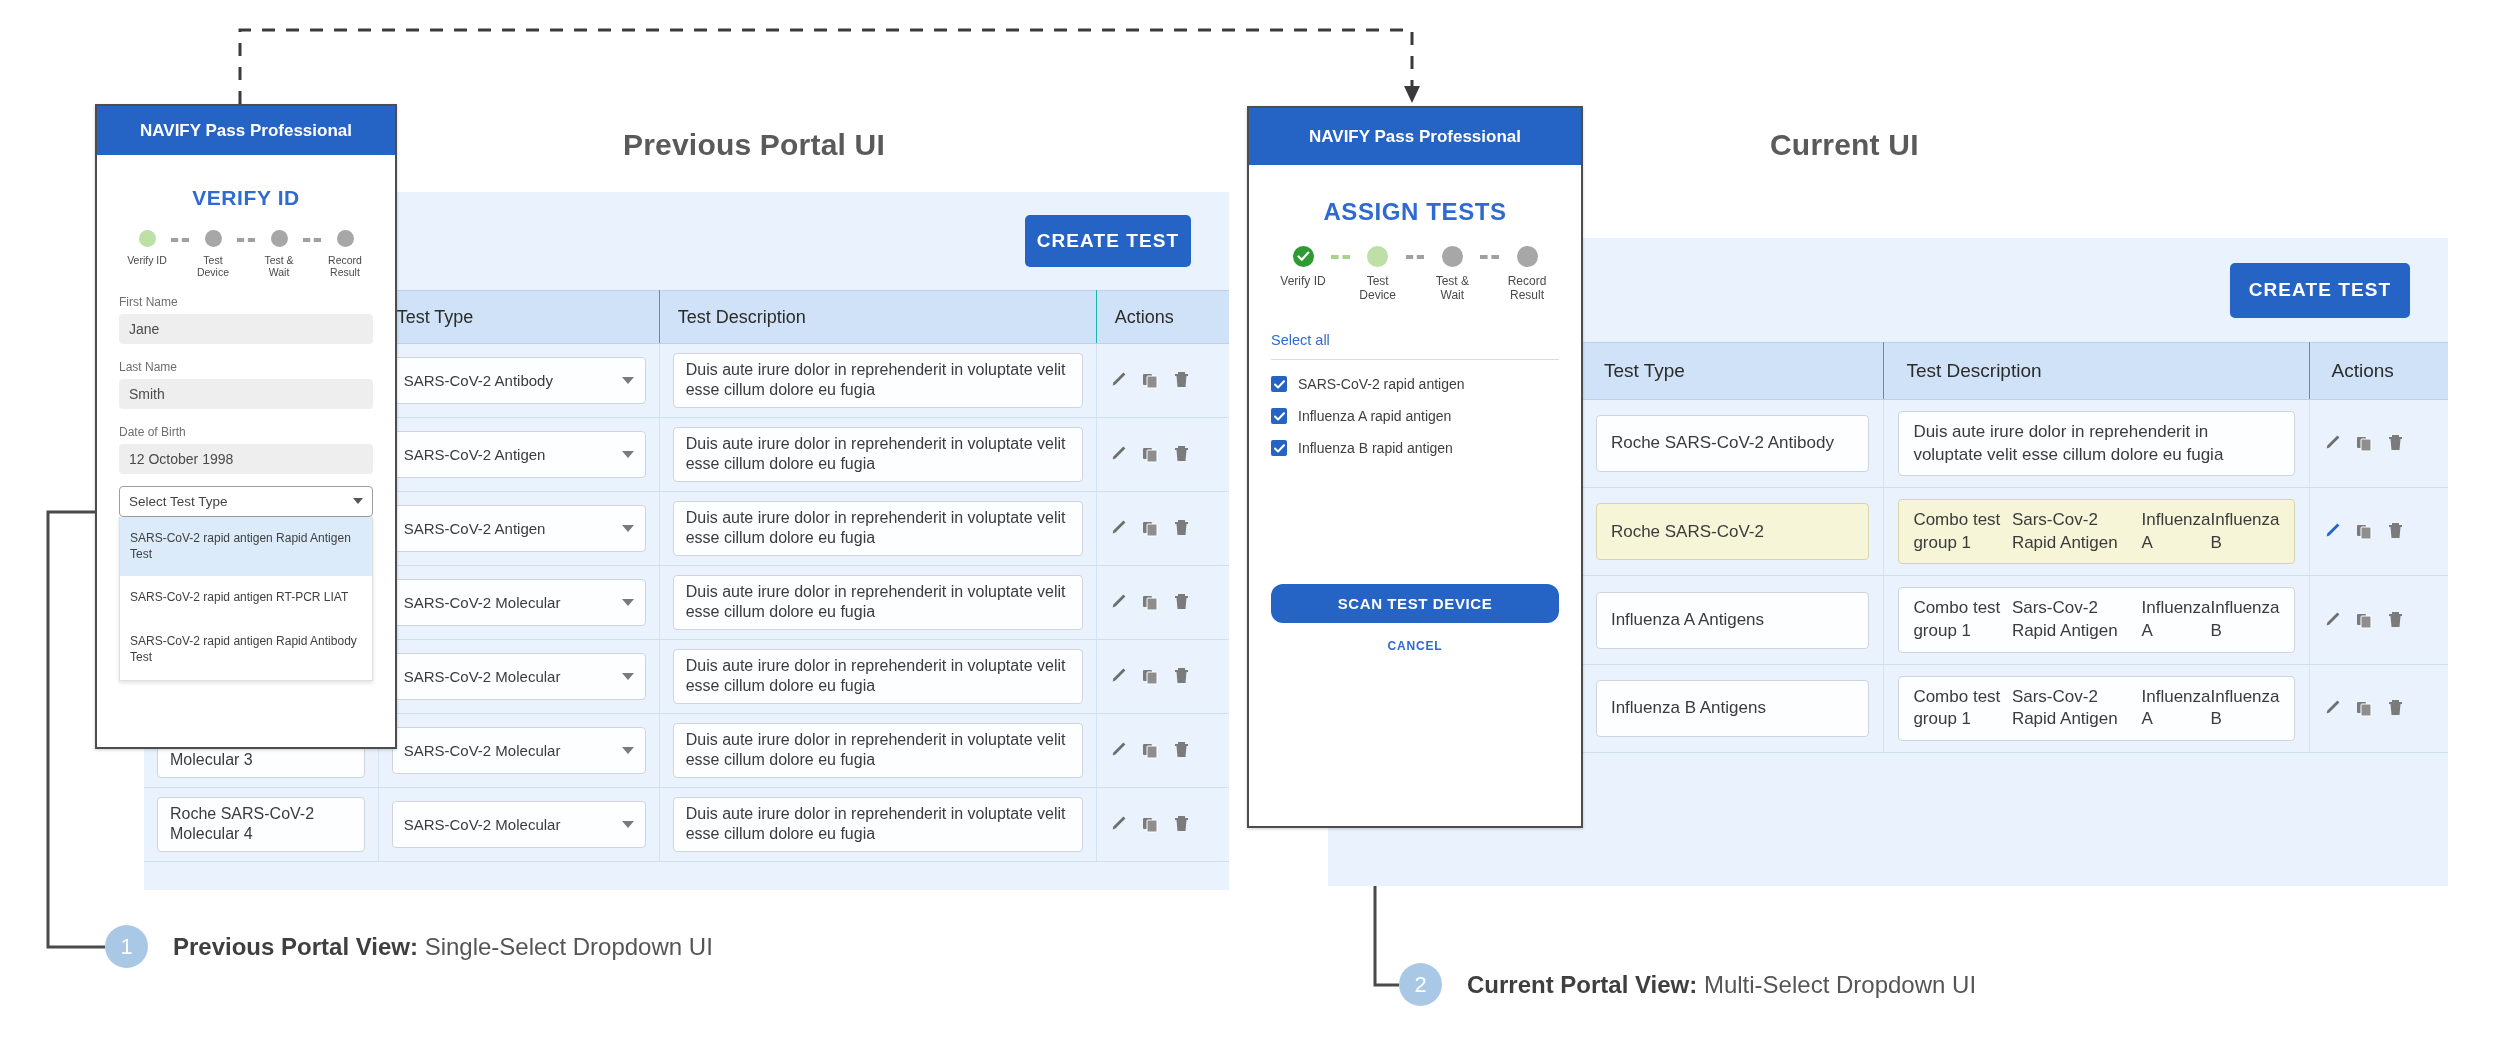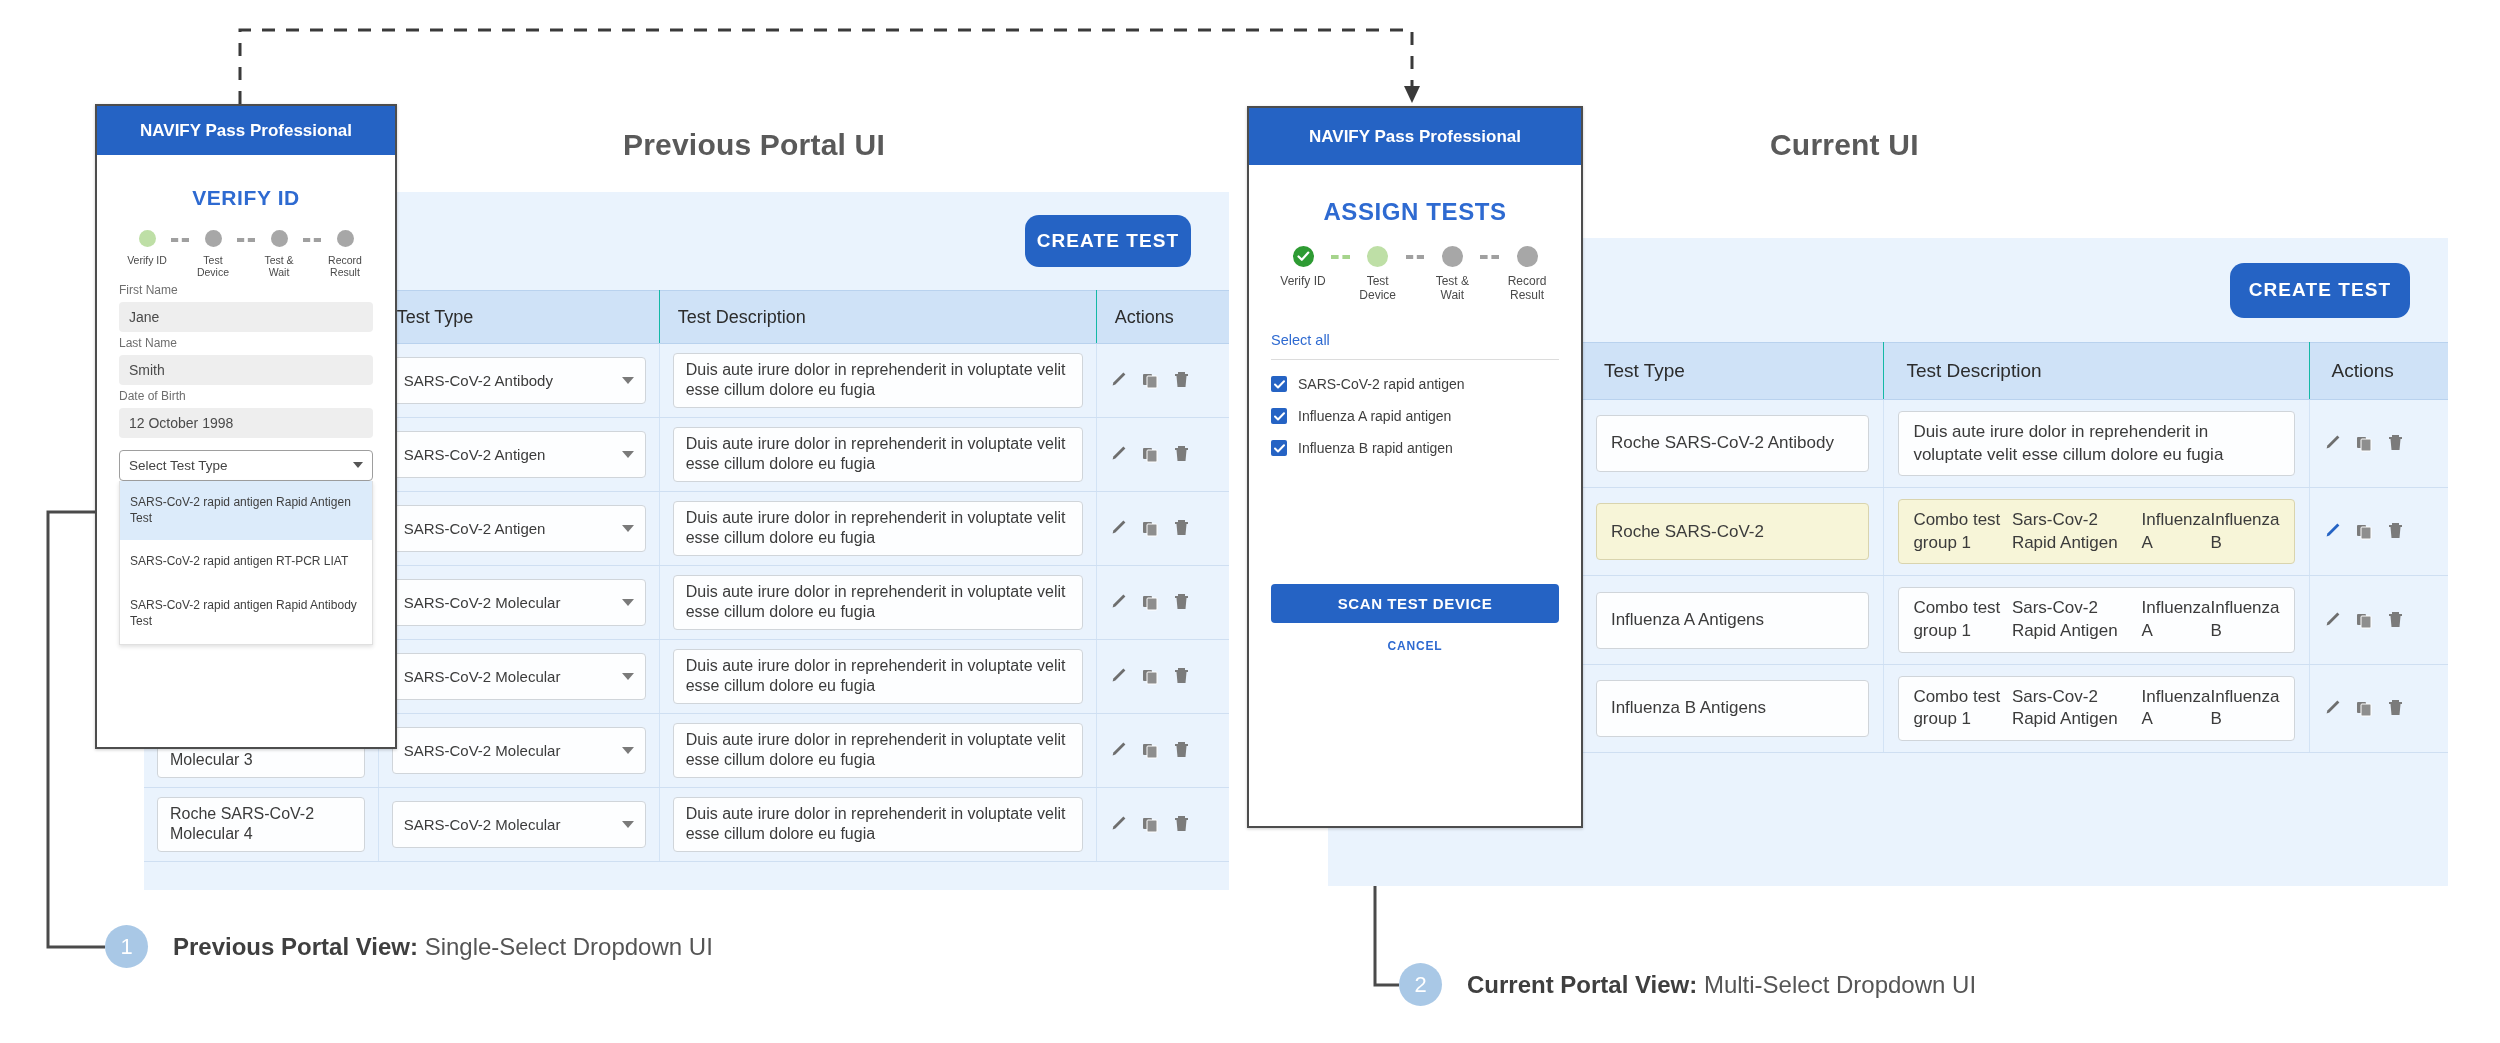--- a/index.html
+++ b/index.html
@@ -41,21 +41,21 @@
   #portal-prev .portal-header { height: 98px; }
   #portal-curr .portal-header { height: 104px; }
 
   .portal-heading { font-size: 35px; color: #3d3d3d; font-weight: normal; }
   #portal-curr .portal-heading { font-size: 37px; }
 
   .create-btn {
     background: #2563c4;
     color: #ffffff;
     border: none;
-    border-radius: 14px;
+    border-radius: 5px;
     font-size: 19px;
     font-weight: bold;
     letter-spacing: 1.1px;
     font-family: "Liberation Sans", sans-serif;
     cursor: pointer;
   }
   #portal-prev .create-btn { width: 166px; height: 52px; }
   #portal-curr .create-btn { width: 180px; height: 55px; }
 
   
@@ -166,21 +166,21 @@
 
   #phone1 .dot { width: 17px; height: 17px; }
   #phone1 .step-label { font-size: 10.5px; }
   #phone1 .step { width: 48px; }
   #phone2 .dot { width: 21px; height: 21px; }
   #phone2 .step-label { font-size: 12px; }
   #phone2 .step { width: 56px; }
   #phone2 .dash { margin-top: 9px; }
 
   
-  .field { margin-top: 4px; }
+  .field { margin-top: 16px; }
   .field-label { font-size: 12px; color: #6e6e6e; margin-bottom: 5px; }
   .field-value {
     background: #eeeeee; border-radius: 4px;
     height: 30px; display: flex; align-items: center;
     padding: 0 10px; font-size: 14px; color: #4a4a4a;
   }
 
   
   .sel-control {
     margin-top: 12px;
@@ -203,21 +203,21 @@
   .chk-row { display: flex; align-items: center; gap: 11px; margin-top: 16px; }
   .chk {
     width: 16px; height: 16px; border-radius: 2px; background: #2563c4;
     display: flex; align-items: center; justify-content: center; flex: none;
   }
   .chk svg { display: block; }
   .chk-label { font-size: 14px; color: #3e3e3e; }
 
   .scan-btn {
     margin-top: 0; width: 100%; height: 39px;
-    background: #2563c4; color: #fff; border: none; border-radius: 4px;
+    background: #2563c4; color: #fff; border: none; border-radius: 12px;
     font-size: 15px; font-weight: bold; letter-spacing: .6px;
     font-family: "Liberation Sans", sans-serif; cursor: pointer;
   }
   .cancel-btn {
     display: block; width: 100%; text-align: center; margin-top: 16px;
     background: none; border: none; color: #2e6ad1;
     font-size: 12px; font-weight: bold; letter-spacing: .8px;
     font-family: "Liberation Sans", sans-serif; cursor: pointer;
   }
 

